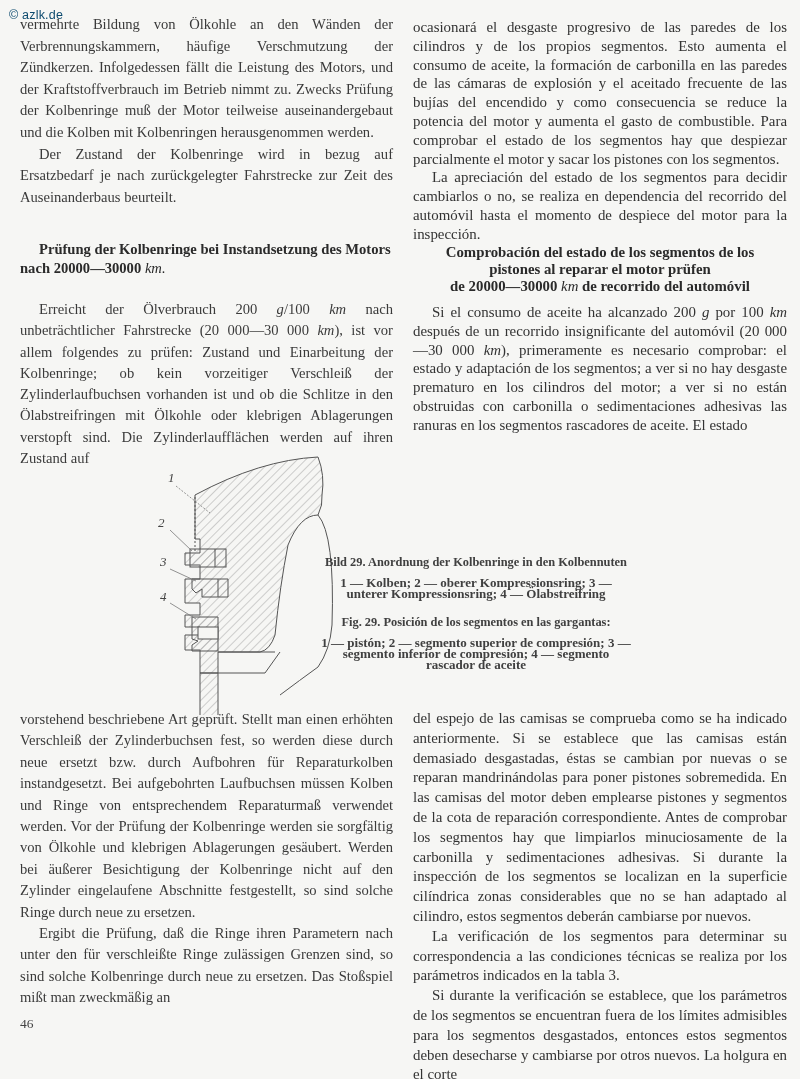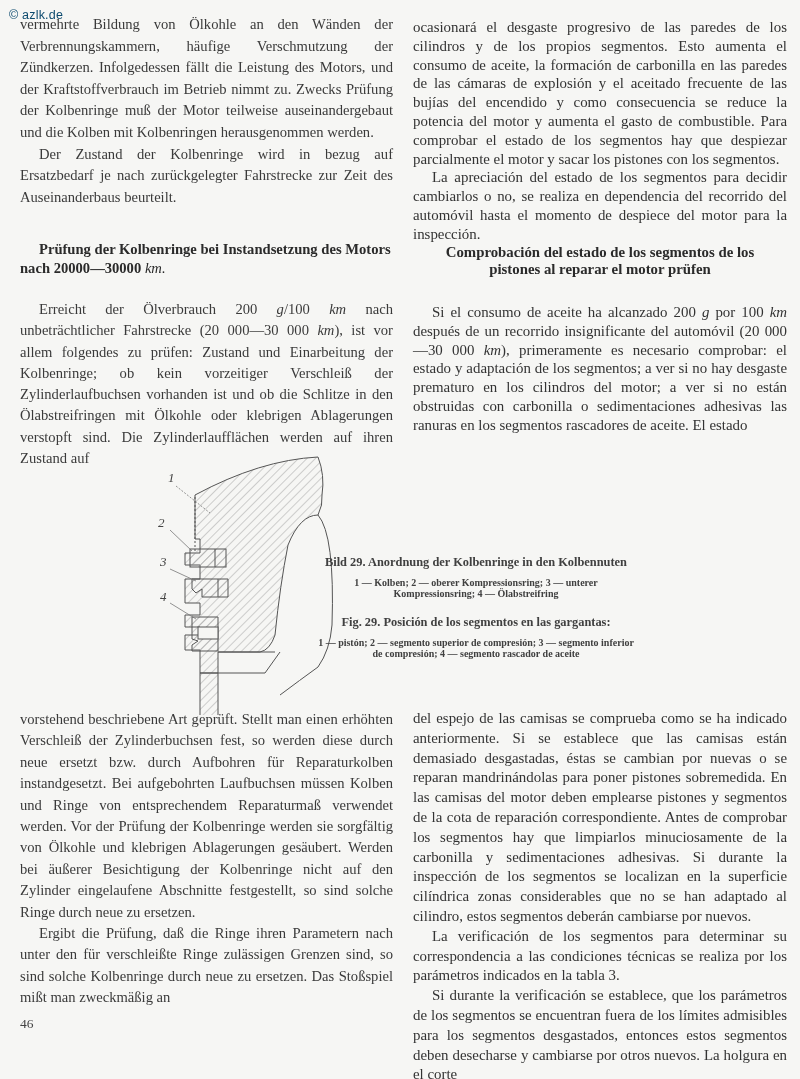--- a/index.html
+++ b/index.html
@@ -29,21 +29,21 @@
       font-weight: bold; color: #2a2a2a; font-size: 14.6px; line-height: 19px;
     }
     .heading-de { text-align: left; text-indent: 19px; }
     .heading-es { text-align: center; line-height: 17px; font-size: 14.8px; }
     .heading i, .col i { font-style: italic; font-weight: normal; }
     .caption {
       position: absolute; left: 318px; width: 316px;
       text-align: center; color: #404040; font-weight: bold;
     }
     .cap-title { font-size: 12.4px; line-height: 14px; }
-    .cap-legend { font-size: 10px; line-height: 11px; margin-top: 8px; }
+    .cap-legend { font-size: 13px; line-height: 11px; margin-top: 8px; }
     .cap-gap { height: 16px; }
     .page-number {
       position: absolute; left: 20px; top: 1016px; font-size: 13.5px; color: #444;
     }
     .figure { position: absolute; left: 140px; top: 455px; }
   </style>
 </head>
 <body>
 
 <div class="watermark">© azlk.de</div>
@@ -63,20 +63,21 @@
 </div>
 
 <div class="col es" style="top:18px;">
   <p>ocasionará el desgaste progresivo de las paredes de los cilindros y de los propios segmentos. Esto aumenta el consumo de aceite, la formación de carbonilla en las paredes de las cámaras de explosión y el aceitado frecuente de las bujías del encendido y como consecuencia se reduce la potencia del motor y aumenta el gasto de combustible. Para comprobar el estado de los segmentos hay que despiezar parcialmente el motor y sacar los pistones con los segmentos.</p>
   <p class="ind">La apreciación del estado de los segmentos para decidir cambiarlos o no, se realiza en dependencia del recorrido del automóvil hasta el momento de despiece del motor para la inspección.</p>
 </div>
 
 <div class="col es heading heading-es" style="top:244px;">
   <div>Comprobación del estado de los segmentos de los</div>
   <div>pistones al reparar el motor prüfen</div>
+  <div><span>de 20000—30000 </span><i>km</i><span> de recorrido del automóvil</span></div>
 </div>
 
 <div class="col es" style="top:303px;">
   <p class="ind"><span>Si el consumo de aceite ha alcanzado 200 </span><i>g</i><span> por 100 </span><i>km</i><span> después de un recorrido insignificante del automóvil (20 000—30 000 </span><i>km</i><span>), primeramente es necesario comprobar: el estado y adaptación de los segmentos; a ver si no hay desgaste prematuro en los cilindros del motor; a ver si no están obstruidas con carbonilla o sedimentaciones adhesivas las ranuras en los segmentos rascadores de aceite. El estado</span></p>
 </div>
 
 <svg class="figure" width="200" height="260" viewBox="0 0 200 260">
   <defs>
     <pattern id="hatch" width="6" height="6" patternUnits="userSpaceOnUse" patternTransform="rotate(45)">
       <line x1="0" y1="0" x2="0" y2="6" stroke="#9a9a9a" stroke-width="0.9"></line>

